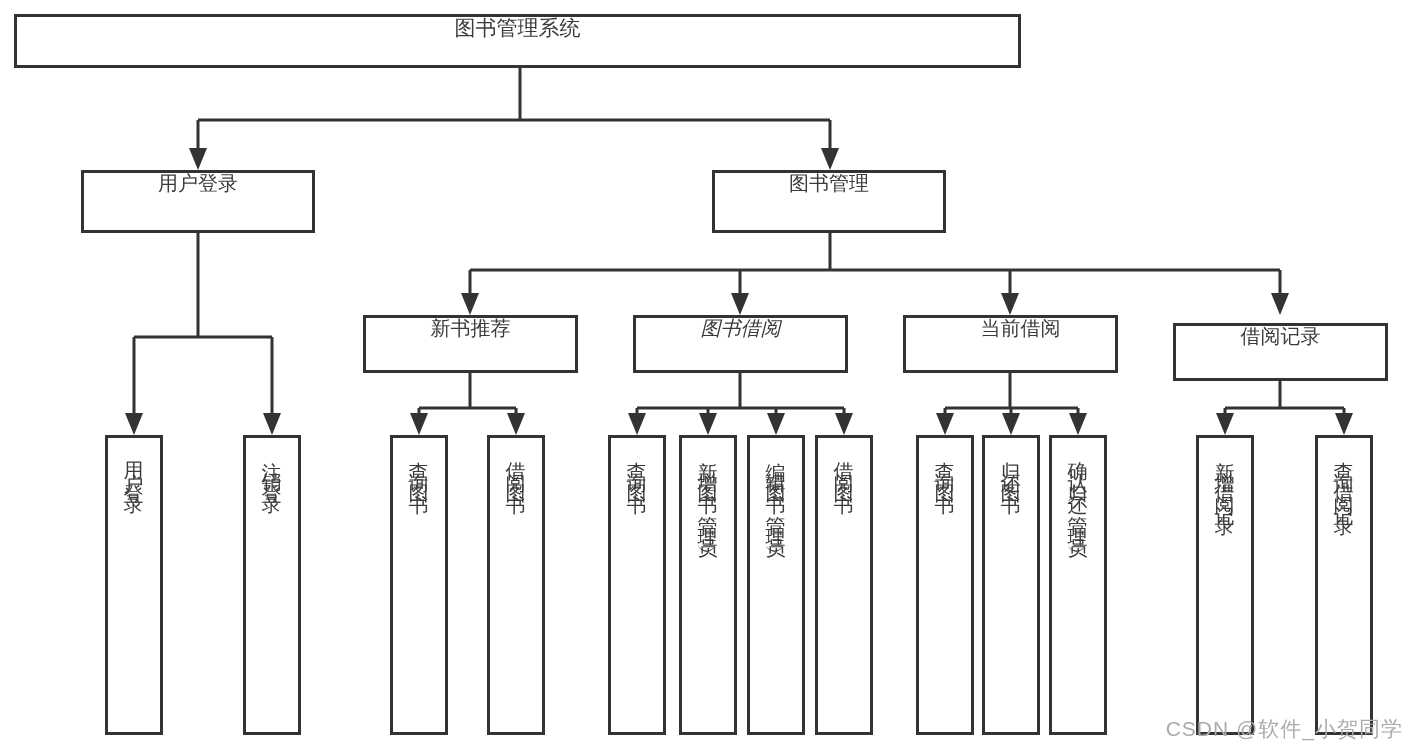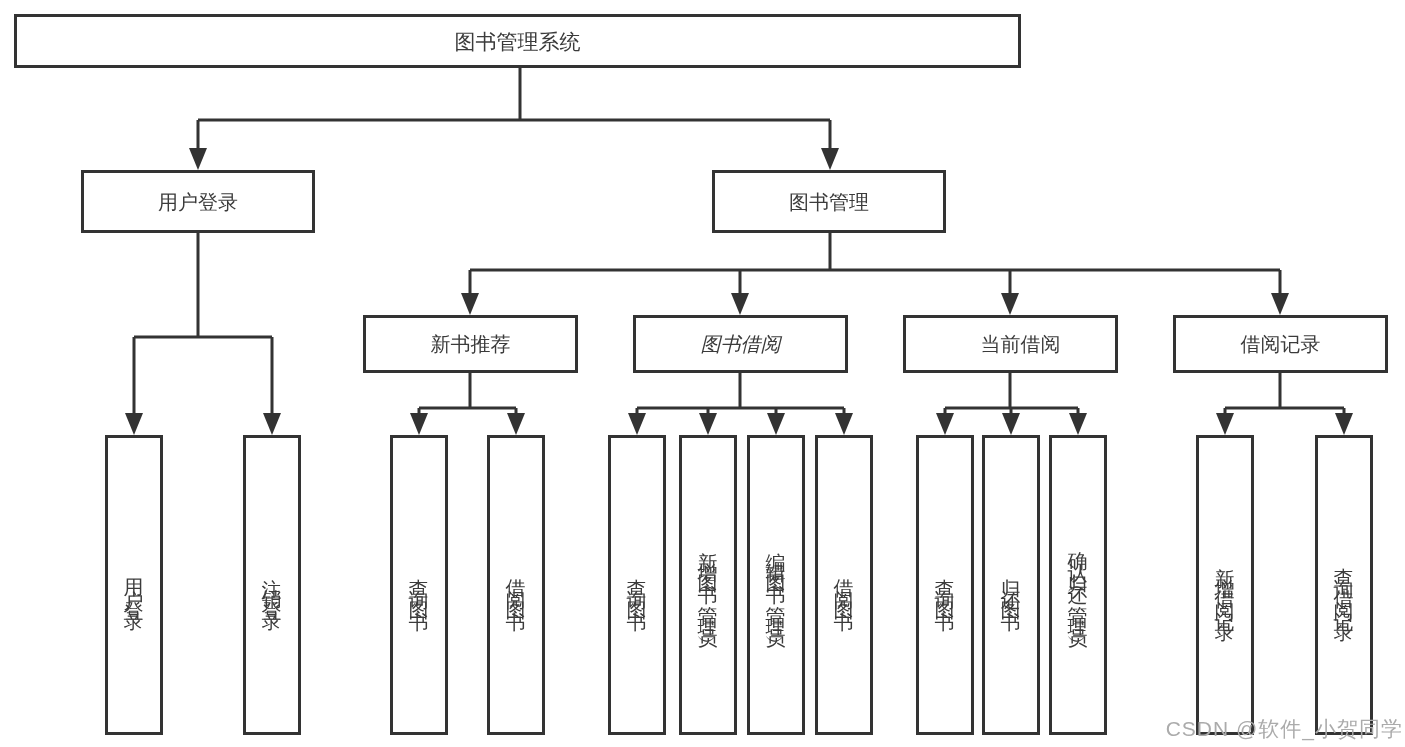--- a/index.html
+++ b/index.html
@@ -20,40 +20,39 @@
     left: 0;
     top: 0;
     pointer-events: none;
   }
   .node {
     position: absolute;
     box-sizing: border-box;
     border: 3px solid #333333;
     background: #ffffff;
     display: flex;
-    align-items: center;
     justify-content: center;
     color: #3b3b3b;
     font-size: 20px;
     line-height: 1;
   }
   .node .lbl {
     white-space: nowrap;
   }
   
   .n-root   { left: 14px;   top: 14px;  width: 1007px; height: 54px; font-size: 21px; }
   
   .n-login  { left: 81px;   top: 170px; width: 234px;  height: 63px; }
   .n-mgmt   { left: 712px;  top: 170px; width: 234px;  height: 63px; }
   
   .n-l3     { top: 315px;   width: 215px; height: 58px; }
   .n-newrec { left: 363px; }
   .n-bborrow{ left: 633px; font-style: italic; }
   .n-curbor { left: 903px; padding-left: 20px; }
-  .n-borrec { left: 1173px; }
+  .n-borrec { left: 1173px; margin-top: 8px; }
   
   .leaf {
     top: 435px;
     width: 58px;
     height: 300px;
     padding: 8px 0;
   }
   .leaf .lbl {
     writing-mode: vertical-lr;
     text-orientation: mixed;

